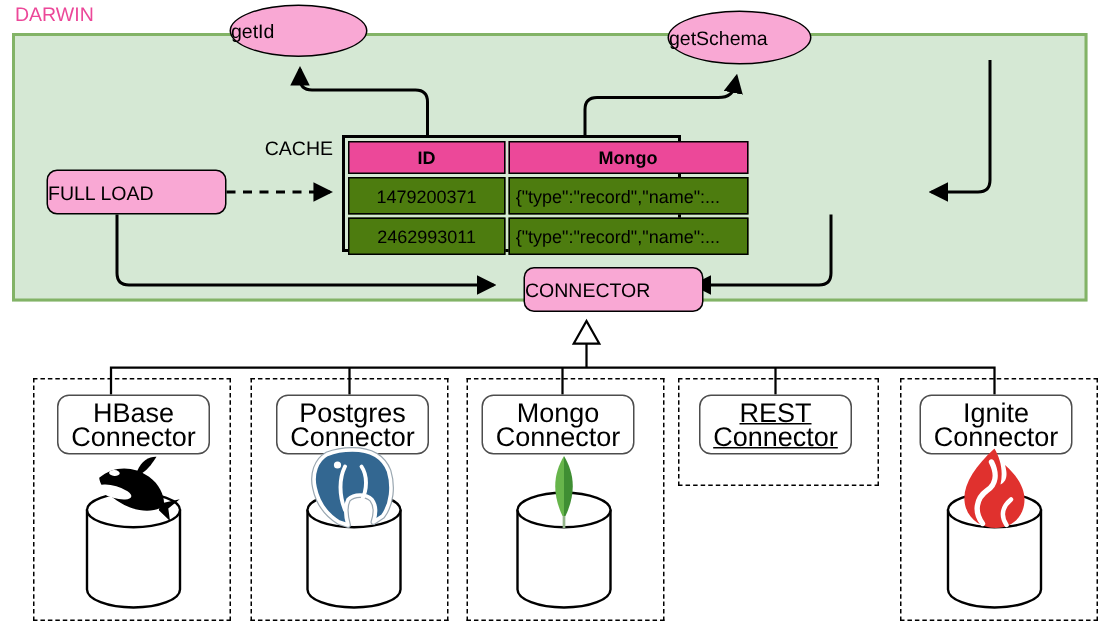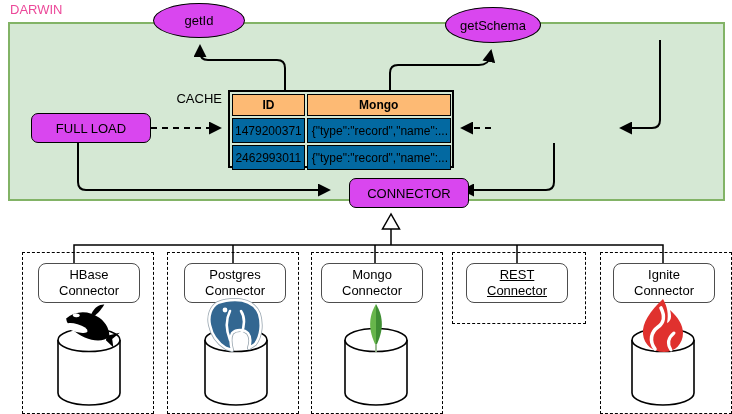--- a/index.html
+++ b/index.html
@@ -8,40 +8,40 @@
     font-family:"Liberation Sans",sans-serif;color:#000;overflow:hidden;
   }
   .diagram-title{
     position:absolute;left:10px;top:2px;font-size:13px;font-weight:normal;color:#ec4899;
   }
   .region{
     position:absolute;left:8px;top:22px;width:717px;height:179px;
     background:#d5e8d4;border:2px solid #82b366;box-sizing:border-box;
   }
   .lines{position:absolute;left:0;top:0;width:732px;height:414px;z-index:2;}
-  .node{position:absolute;z-index:3;display:flex;align-items:center;justify-content:center;
-        box-sizing:border-box;background:#d946ef;font-size:13px;text-align:center;line-height:15px;}
+  .node{position:absolute;z-index:3;display:flex;align-items:center;justify-content:flex-start;
+        box-sizing:border-box;background:#f9a8d4;font-size:13px;text-align:center;line-height:15px;}
   .ellipse{border:1.6px solid #000;border-radius:50%;}
   .proc{border:1.6px solid #000;border-radius:7px;margin-left:13px;}
   .cache-label{position:absolute;left:158px;top:91px;width:64px;z-index:3;
         font-size:13px;text-align:right;}
   .cache-table{position:absolute;left:228px;top:90px;width:226px;height:78px;z-index:3;
         border:2px solid #000;box-sizing:border-box;}
   .cache-table table{width:100%;height:100%;border-collapse:separate;border-spacing:2px;}
-  .cache-table th{background:#fdba74;border:1px solid #000;font-size:12px;font-weight:bold;
+  .cache-table th{background:#ec4899;border:1px solid #000;font-size:12px;font-weight:bold;
         text-align:center;height:20px;padding:0 18px;}
-  .cache-table td{background:#0369a1;border:1px solid #000;font-size:12px;height:23px;
-        text-align:center;padding:0 2px;white-space:nowrap;overflow:hidden;}
+  .cache-table td{background:#4d7c0f;border:1px solid #000;font-size:12px;height:23px;
+        text-align:center;padding:0 18px;white-space:nowrap;overflow:hidden;}
   .cache-table td.schema{text-align:left;padding-left:4px;max-width:136px;}
   .col-id{width:80px;}
   .conn-group .outer{position:absolute;border:1px dashed #000;background:#fff;z-index:1;}
   .conn-label{
     position:absolute;z-index:3;display:flex;align-items:center;justify-content:center;
     background:#fff;border:1.6px solid #4d4d4d;border-radius:8px;
-    font-size:13px;line-height:16px;text-align:center;box-sizing:border-box;padding:18px 8px;
+    font-size:18px;line-height:16px;text-align:center;box-sizing:border-box;padding:18px 8px;
   }
   .icon{position:absolute;z-index:4;}
   .cyl{position:absolute;z-index:3;}
 </style>
 </head>
 <body>
 
 <div class="stage">
 
   <div class="diagram-title">DARWIN</div>

